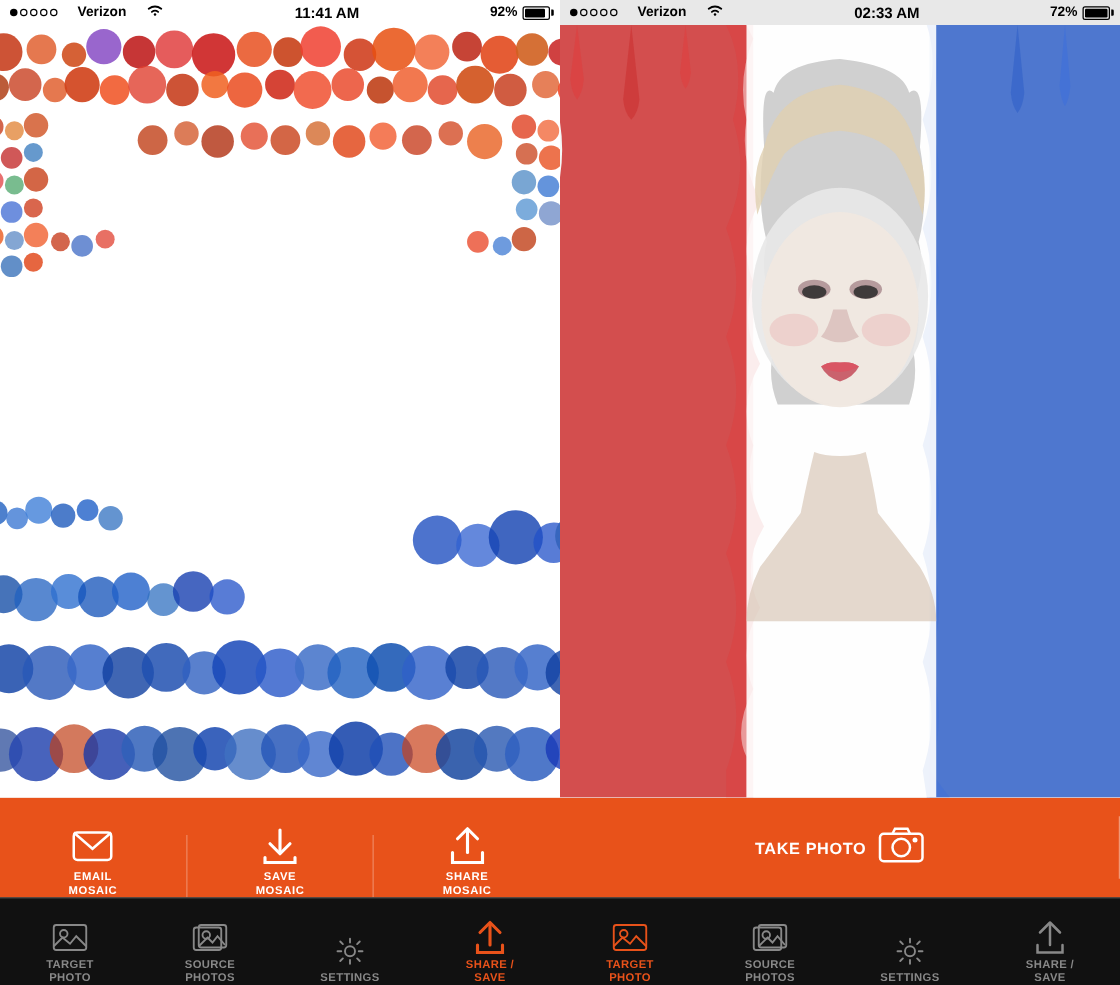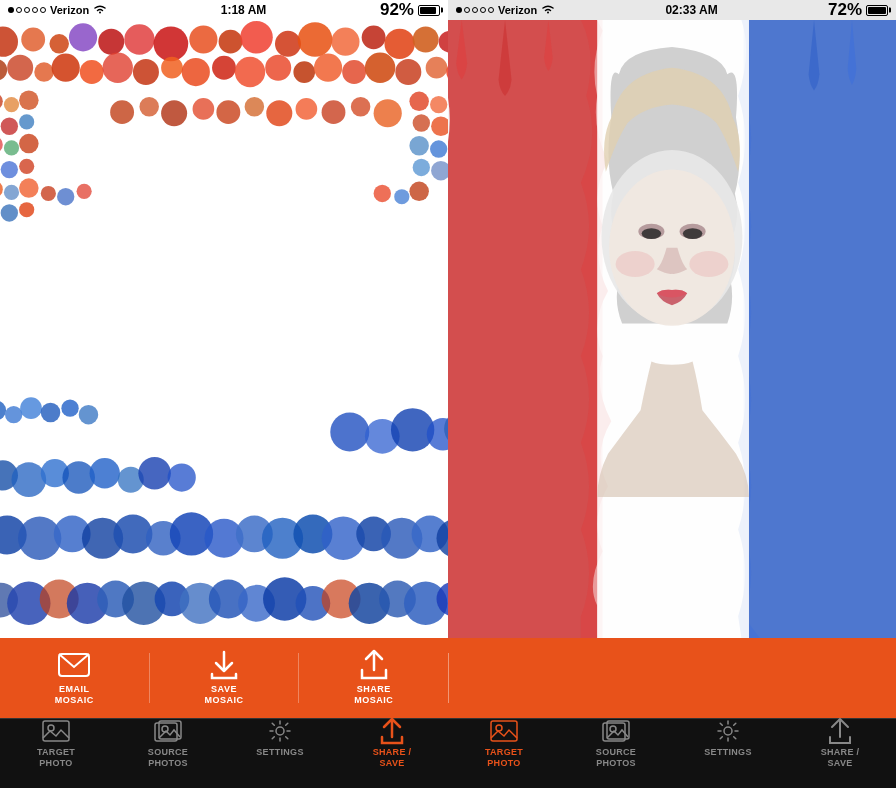--- a/index.html
+++ b/index.html
@@ -29,23 +29,23 @@
       background: #fff;
       display: flex;
       align-items: center;
       justify-content: space-between;
       padding: 0 8px;
       font-size: 11px;
       font-weight: 600;
       color: #000;
       flex-shrink: 0;
     }
-    .status-bar .left { display: flex; align-items: center; gap: 4px; justify-content: flex-end; }
+    .status-bar .left { display: flex; align-items: center; gap: 16px; justify-content: flex-end; }
     .status-bar .center { font-weight: 700; font-size: 12px; }
-    .status-bar .right { display: flex; align-items: center; gap: 4px; font-size: 17px; }
+    .status-bar .right { display: flex; align-items: center; gap: 4px; font-size: 11px; }
 
     
     .signal-dots { display: flex; align-items: center; gap: 2px; }
     .dot { width: 6px; height: 6px; border-radius: 50%; background: #000; }
     .dot.empty { background: transparent; border: 1px solid #000; }
 
     
     .wifi-icon { font-size: 11px; }
 
     
@@ -80,21 +80,21 @@
       overflow: hidden;
       position: relative;
       background: #f0f0f0;
     }
 
     
     .action-toolbar {
       height: 80px;
       background: #E8521A;
       display: flex;
-      align-items: center;
+      align-items: flex-end;
       justify-content: space-around;
       flex-shrink: 0;
     }
 
     .action-toolbar .divider {
       width: 1px;
       height: 50px;
       background: rgba(255,255,255,0.3);
     }
 
@@ -123,21 +123,21 @@
       line-height: 1.2;
       letter-spacing: 0.5px;
       text-transform: uppercase;
     }
 
     
     .tab-bar {
       height: 70px;
       background: #1a1a1a;
       display: flex;
-      align-items: flex-start;
+      align-items: flex-end;
       justify-content: space-around;
       flex-shrink: 0;
       border-top: 1px solid #333;
     }
 
     .tab-item {
       display: flex;
       flex-direction: column;
       align-items: center;
       gap: 4px;
@@ -260,21 +260,21 @@
       </div>
       <span>Verizon</span>
       <span class="wifi-icon">
         <svg width="14" height="11" viewBox="0 0 14 11">
           <path d="M7 8.5 L7 8.5" stroke="#000" stroke-width="2" stroke-linecap="round"></path>
           <path d="M4.5 6.5 Q7 4.5 9.5 6.5" stroke="#000" stroke-width="1.5" fill="none" stroke-linecap="round"></path>
           <path d="M2 4 Q7 0.5 12 4" stroke="#000" stroke-width="1.5" fill="none" stroke-linecap="round"></path>
         </svg>
       </span>
     </div>
-    <div class="center">1:18 AM</div>
+    <div class="center">11:41 AM</div>
     <div class="right">
       <span>92%</span>
       <div class="battery">
         <div class="battery-body">
           <div class="battery-fill" style="width:90%"></div>
         </div>
       </div>
     </div>
   </div>
 
@@ -608,20 +608,31 @@
         <rect x="155" y="440" width="140" height="130" fill="none"></rect>
 
         <ellipse cx="190" cy="225" rx="18" ry="12" fill="#e05060" opacity="0.15"></ellipse>
         <ellipse cx="258" cy="225" rx="18" ry="12" fill="#e05060" opacity="0.15"></ellipse>
       </svg>
     </div>
   </div>
 
   <div class="photo-source-bar">
 
+    <div class="photo-source-btn">
+      <span class="ps-label">TAKE PHOTO</span>
+      <div>
+        <svg width="36" height="28" viewBox="0 0 36 28">
+          <rect x="1" y="5" width="34" height="22" rx="3" stroke="white" stroke-width="2" fill="none"></rect>
+          <circle cx="18" cy="16" r="7" stroke="white" stroke-width="2" fill="none"></circle>
+          <path d="M11 5 L13 1 L23 1 L25 5" stroke="white" stroke-width="2" fill="none"></path>
+          <circle cx="29" cy="10" r="2" fill="white"></circle>
+        </svg>
+      </div>
+    </div>
     <div class="ps-divider"></div>
 
   </div>
 
   <div class="tab-bar tab-bar-dark">
 
     <div class="tab-item active">
       <div class="tab-icon">
         <svg width="28" height="22" viewBox="0 0 28 22">
           <rect x="1" y="1" width="26" height="20" rx="2" stroke="#E8521A" stroke-width="1.5" fill="none"></rect>

